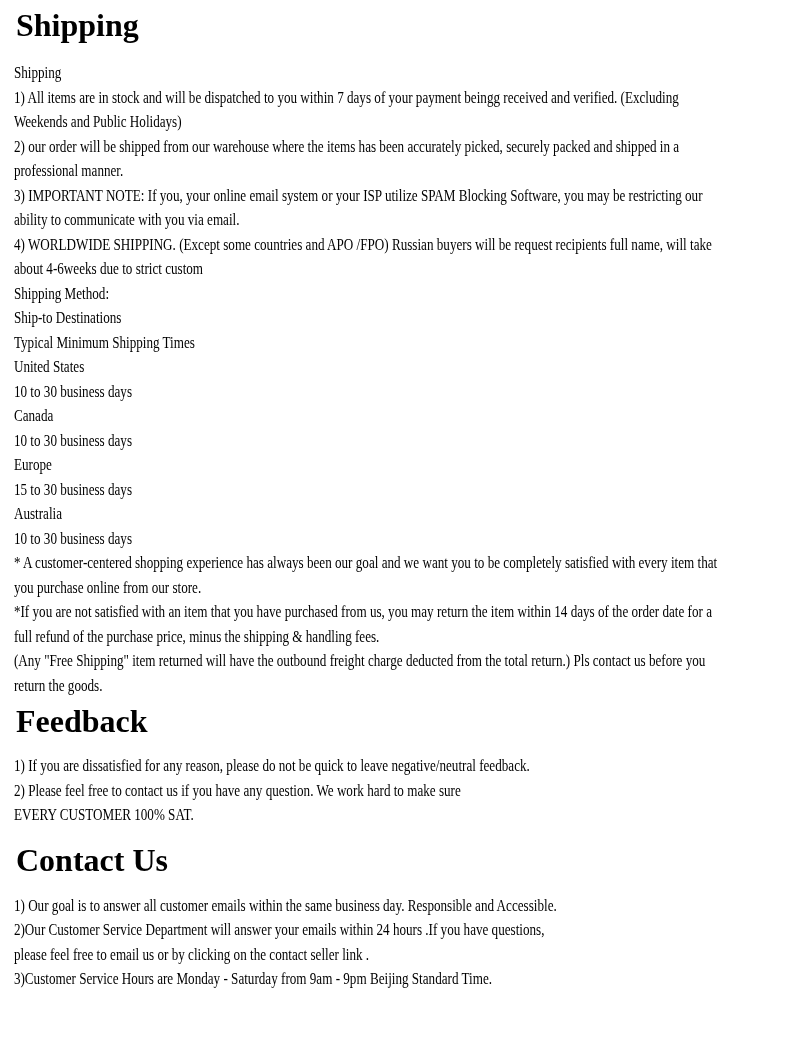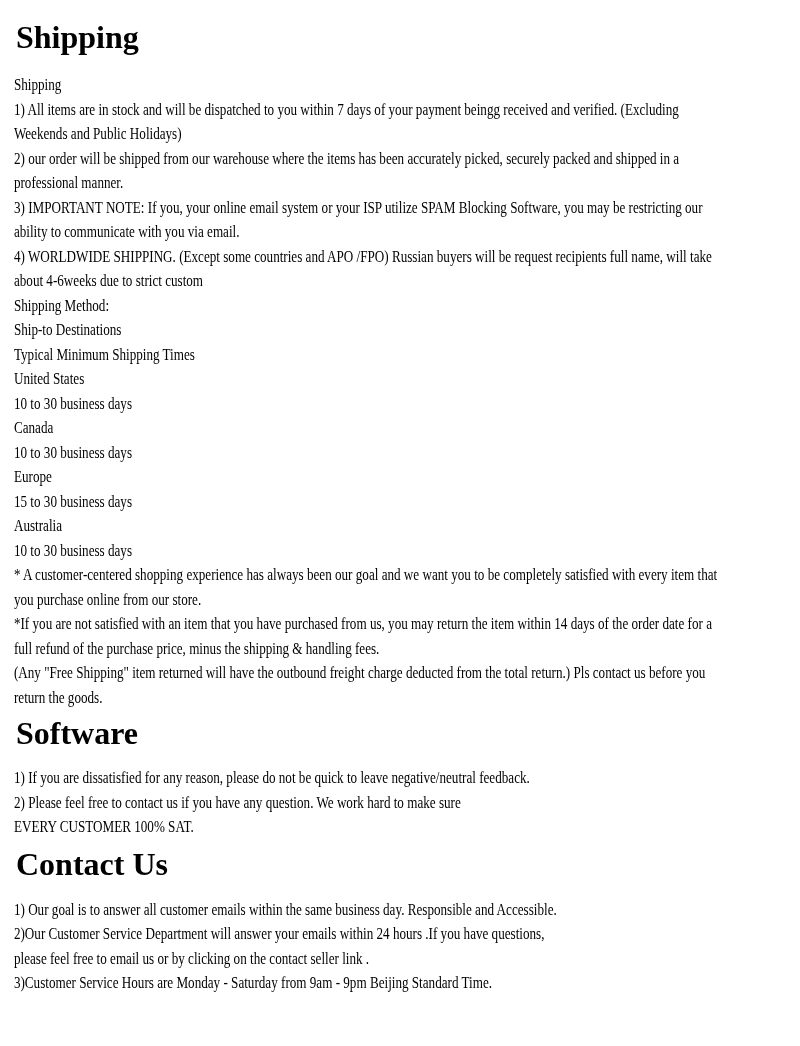--- a/index.html
+++ b/index.html
@@ -4,34 +4,34 @@
 <style>
   html, body { margin: 0; padding: 0; }
   body {
     width: 800px;
     height: 1046px;
     background: #ffffff;
     color: #000000;
     font-family: "Liberation Serif", "DejaVu Serif", serif;
     overflow: hidden;
   }
-  .page { padding-top: 17px; }
+  .page { padding-top: 5px; }
   h1.section-heading {
     font-family: "Liberation Serif", "DejaVu Serif", serif;
     font-size: 32px;
     font-weight: bold;
     line-height: 40px;
     margin: 0 0 16px 0;
     padding-left: 16px;
     color: #000000;
     letter-spacing: 0px;
   }
   h1.h-return   { margin-top: 2px;  margin-bottom: 13px; }
   h1.h-feedback { margin-top: 3px;  margin-bottom: 13px; }
-  h1.h-contact  { margin-top: 4px;  margin-bottom: 14px; }
+  h1.h-contact  { margin-top: 12px;  margin-bottom: 14px; }
   .line {
     font-size: 16px;
     line-height: 24.5px;
     white-space: nowrap;
     padding-left: 17px;
     transform: scaleX(0.82);
     transform-origin: 0 50%;
     color: #000000;
   }
 </style>
@@ -67,21 +67,21 @@
   <section>
     <div class="line">* A customer-centered shopping experience has always been our goal and we want you to be completely satisfied with every item that</div>
     <div class="line">you purchase online from our store.</div>
     <div class="line">*If you are not satisfied with an item that you have purchased from us, you may return the item within 14 days of the order date for a</div>
     <div class="line">full refund of the purchase price, minus the shipping &amp; handling fees.</div>
     <div class="line">(Any "Free Shipping" item returned will have the outbound freight charge deducted from the total return.) Pls contact us before you</div>
     <div class="line">return the goods.</div>
   </section>
 
   <section>
-    <h1 class="section-heading h-feedback">Software</h1>
+    <h1 class="section-heading h-feedback">Feedback</h1>
     <div class="line">1) If you are dissatisfied for any reason, please do not be quick to leave negative/neutral feedback.</div>
     <div class="line">2) Please feel free to contact us if you have any question. We work hard to make sure</div>
     <div class="line">EVERY CUSTOMER 100% SAT.</div>
   </section>
 
   <section>
     <h1 class="section-heading h-contact">Contact Us</h1>
     <div class="line">1) Our goal is to answer all customer emails within the same business day. Responsible and Accessible.</div>
     <div class="line">2)Our Customer Service Department will answer your emails within 24 hours .If you have questions,</div>
     <div class="line">please feel free to email us or by clicking on the contact seller link .</div>

